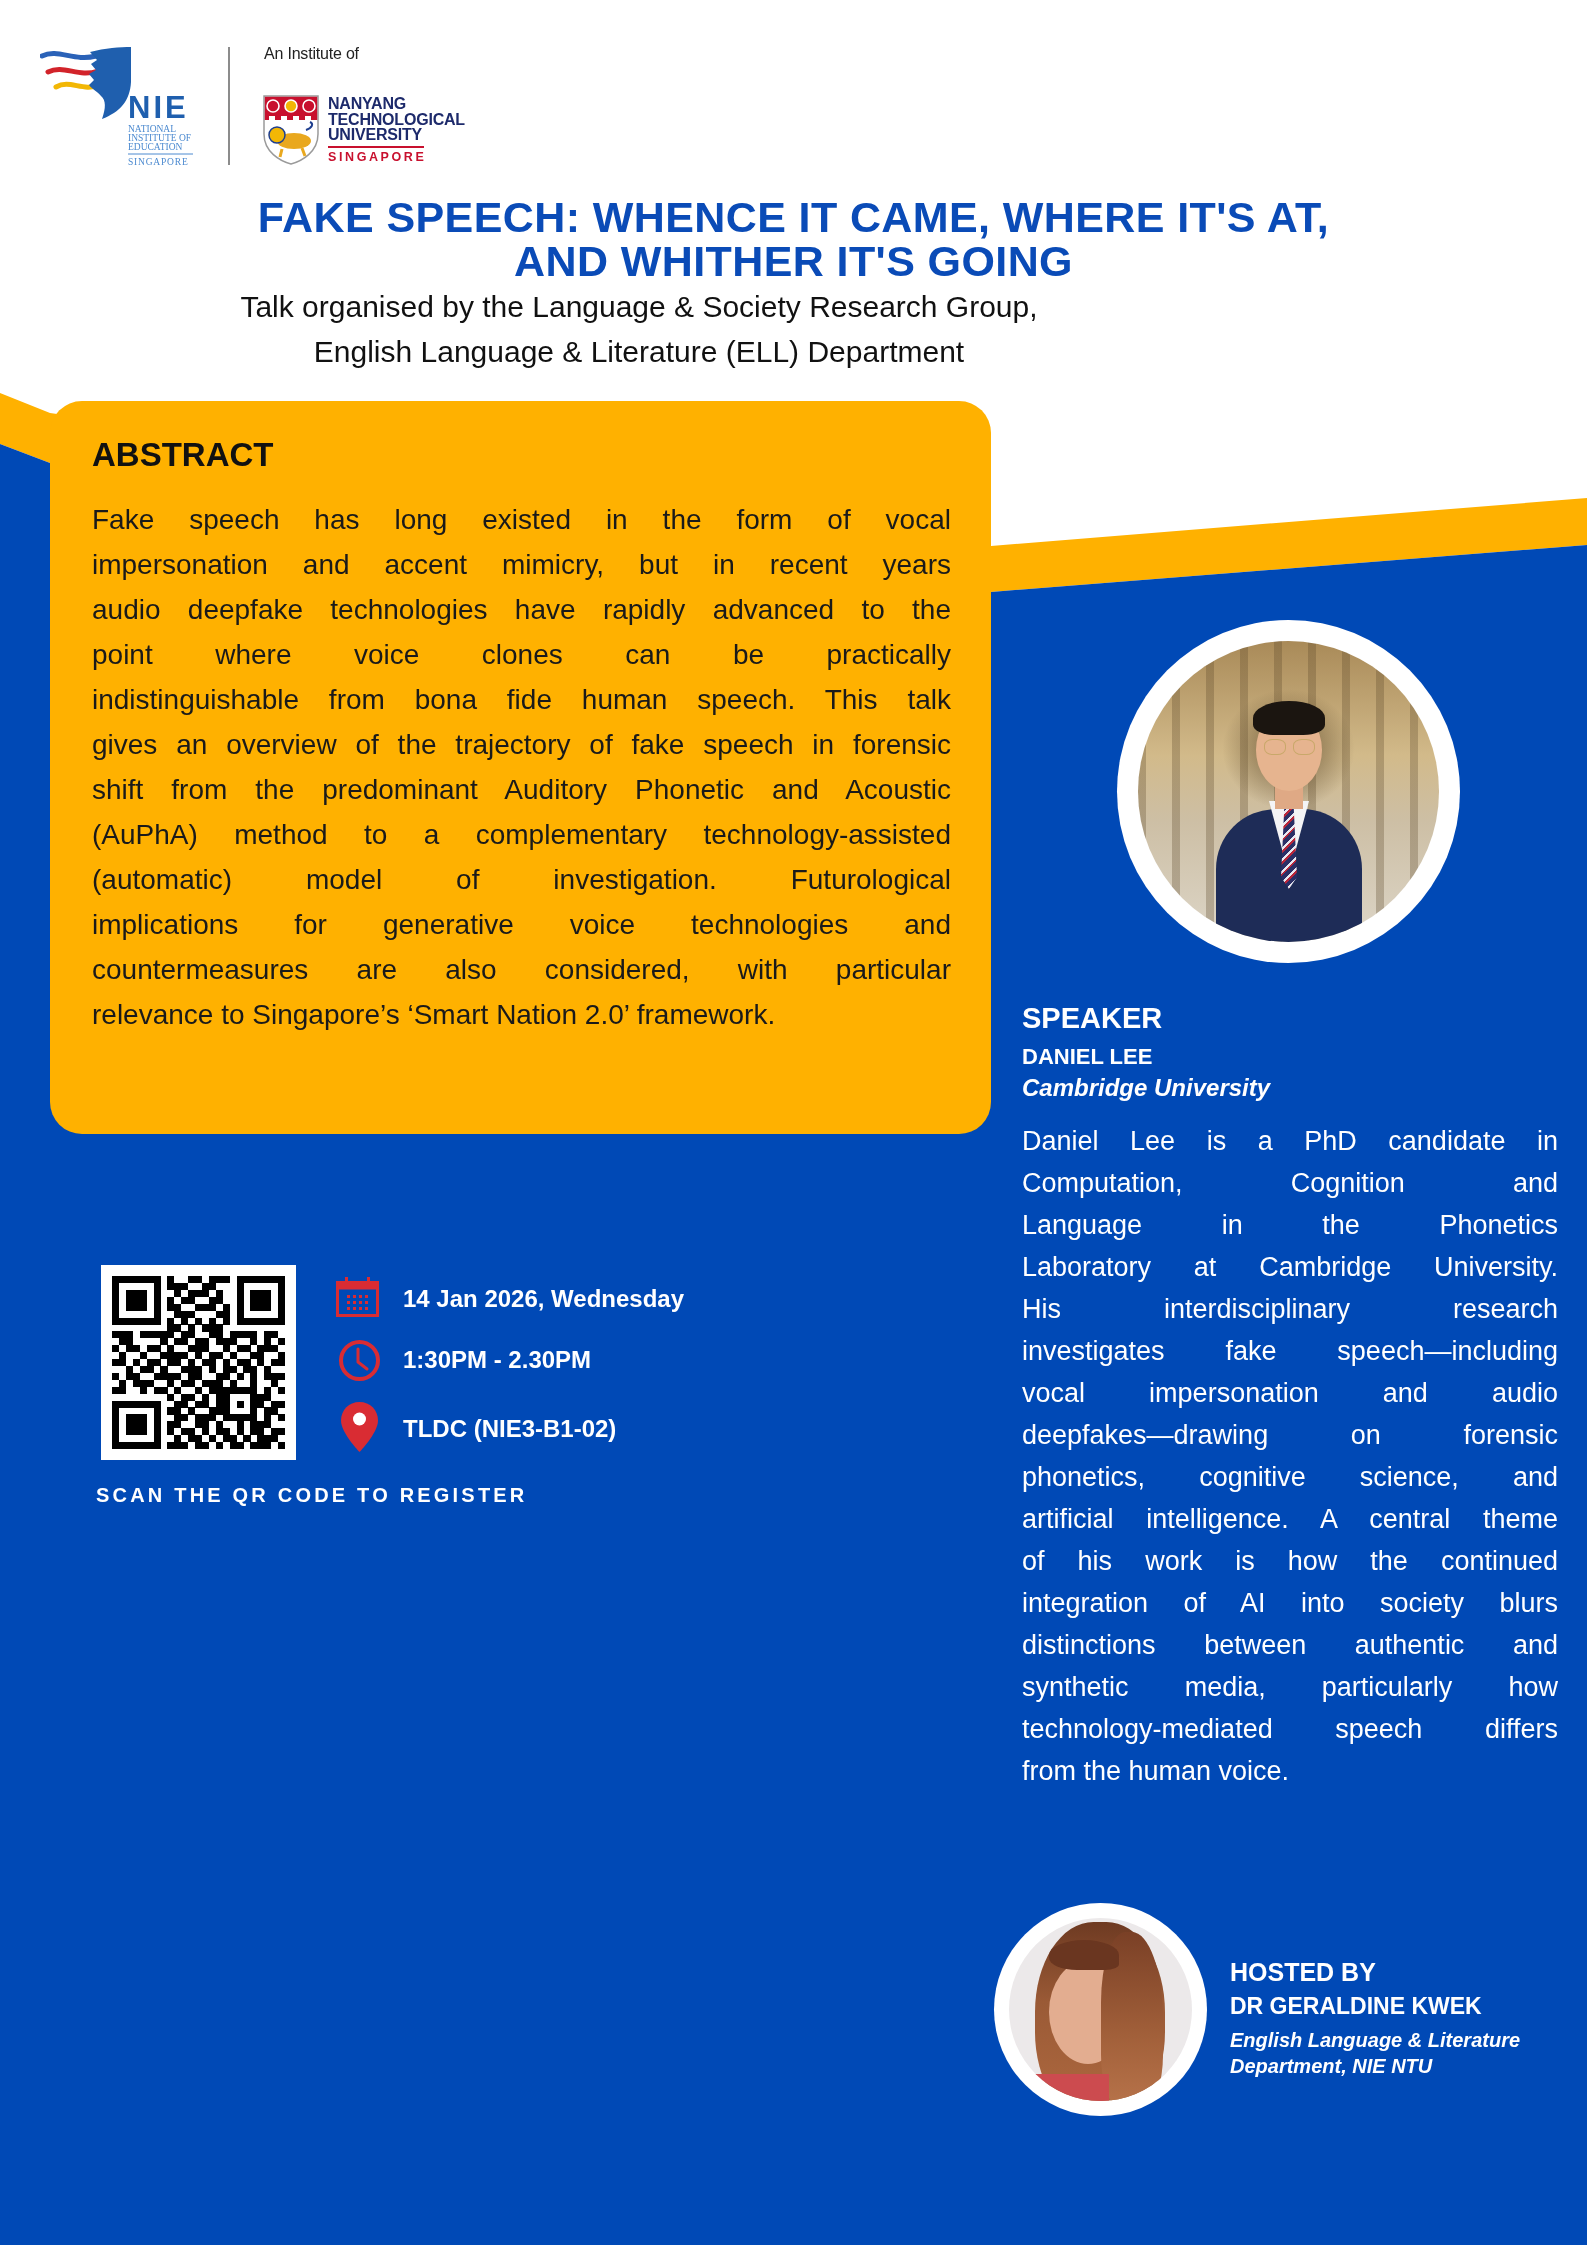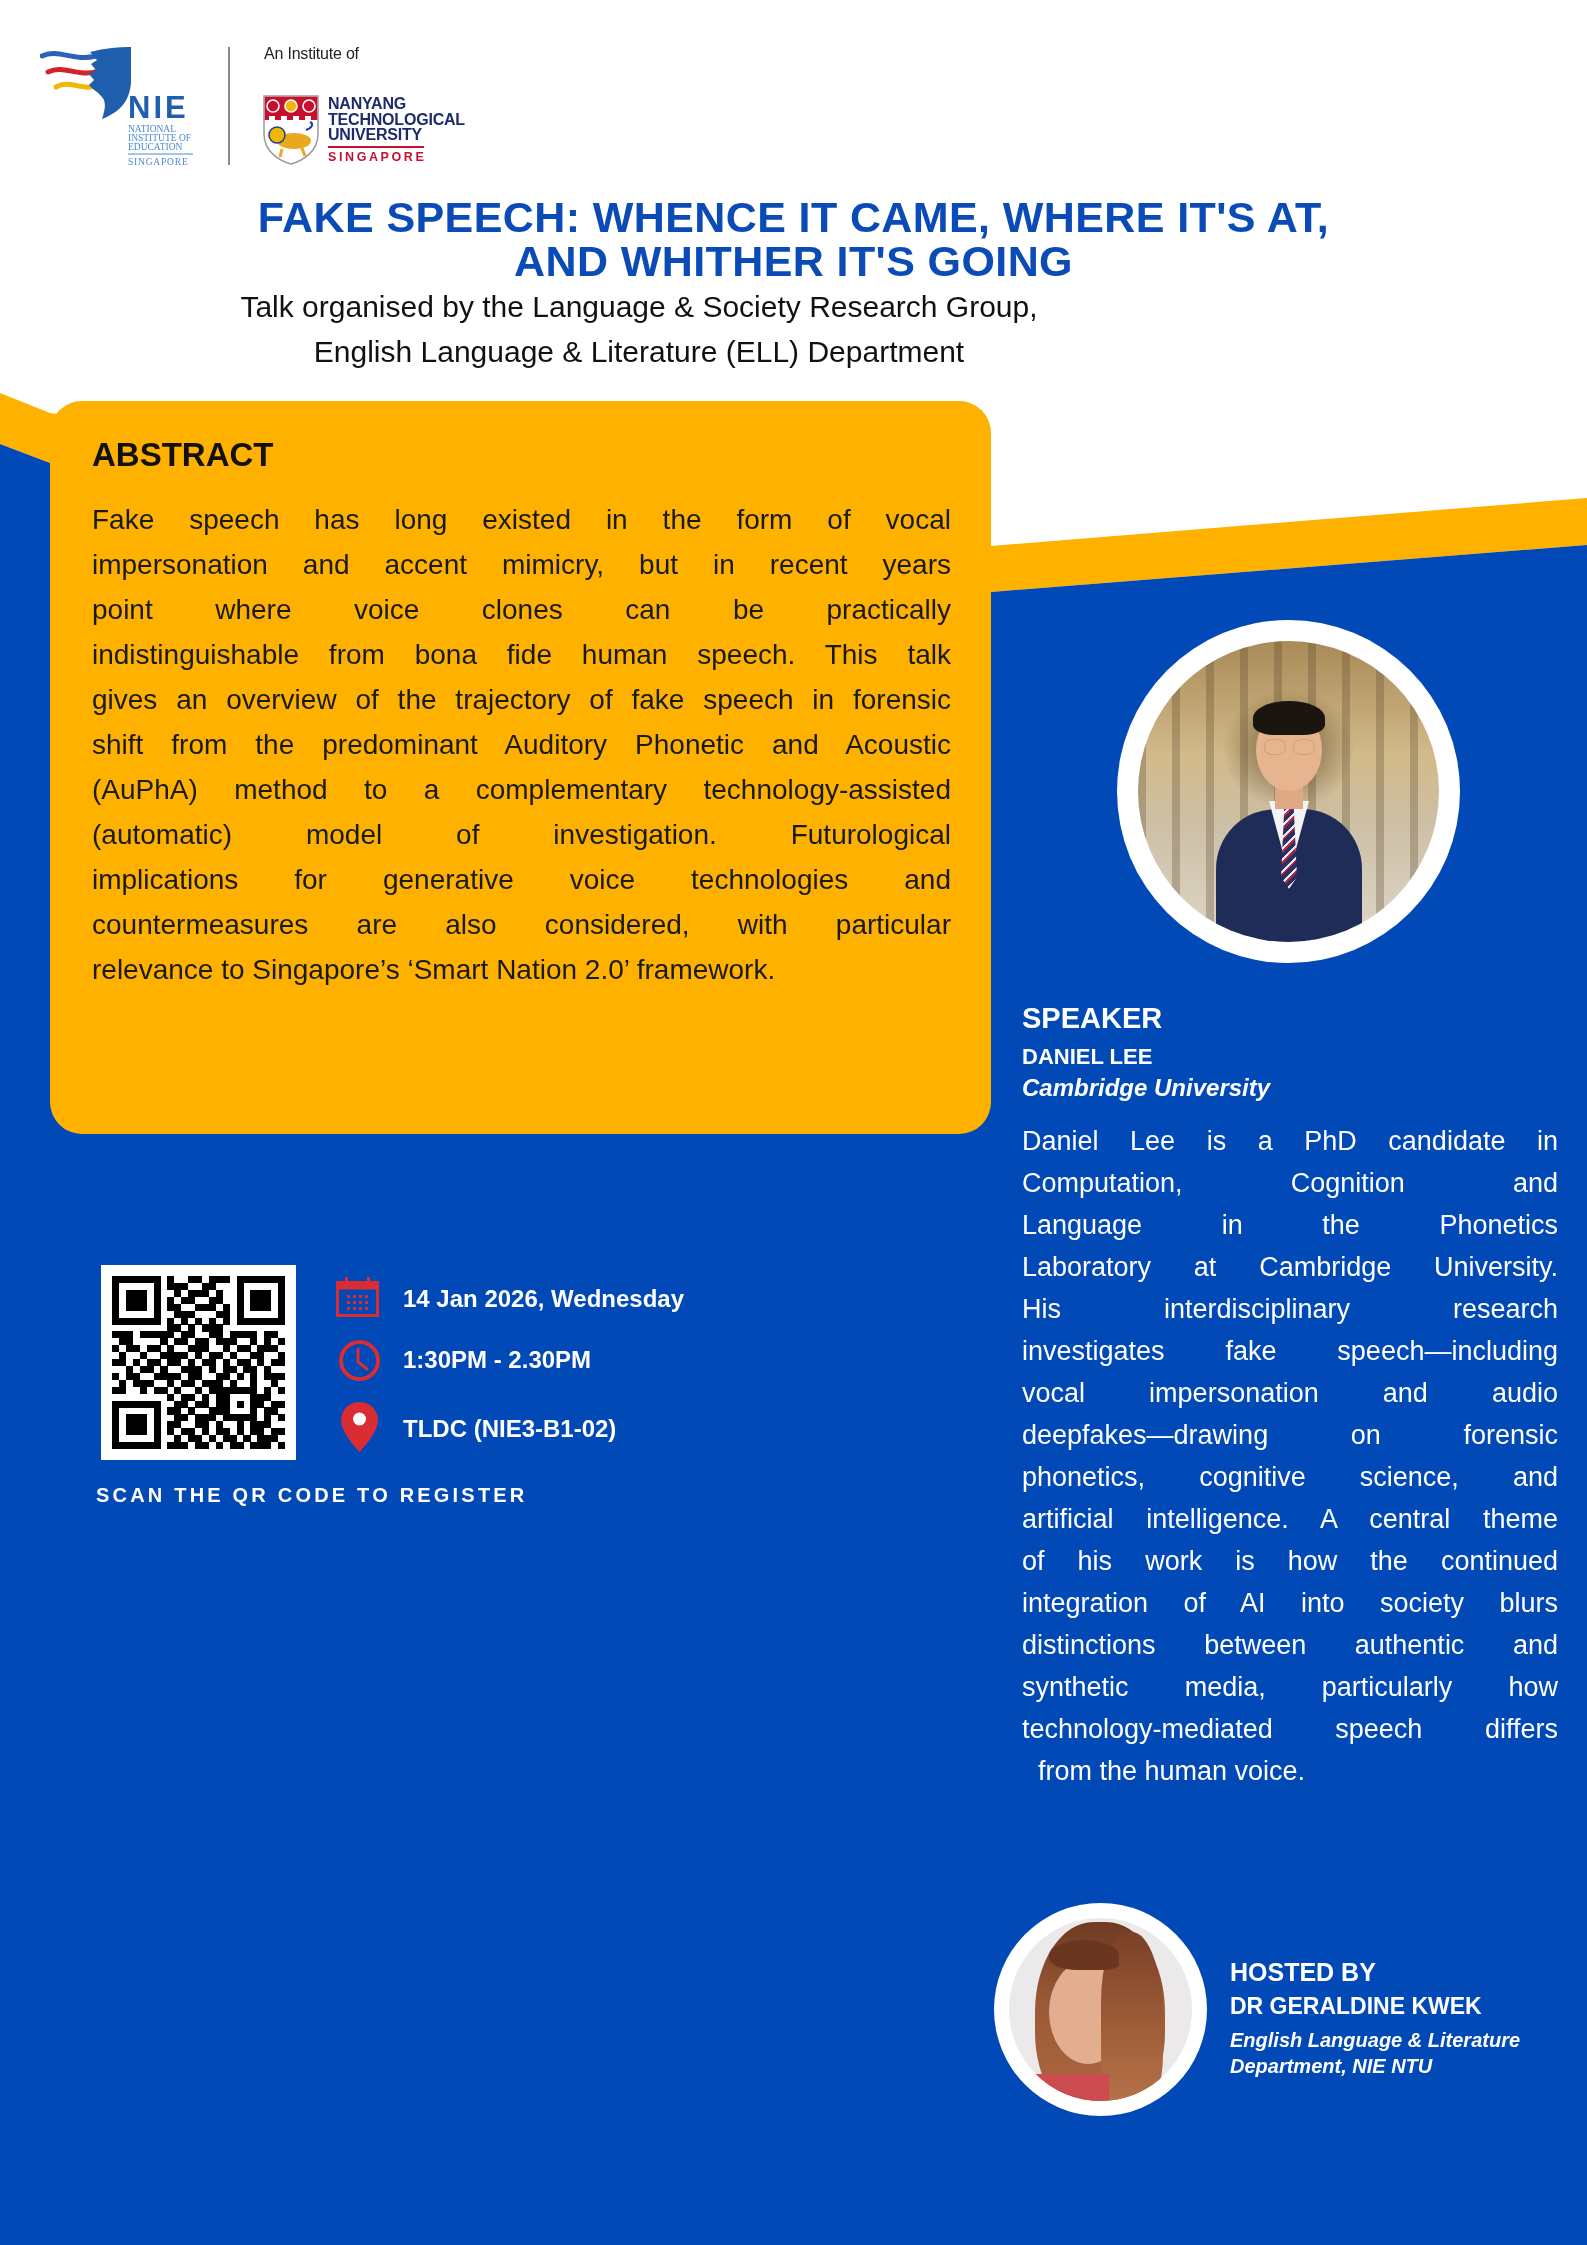--- a/index.html
+++ b/index.html
@@ -30,21 +30,21 @@
   .jl.last { text-align: left; text-align-last: left; }
 
   
   .circle-outer { background: #ffffff; border-radius: 50%; }
   .circle-photo { border-radius: 50%; overflow: hidden; }
   .speaker-heading { left: 1022px; top: 1000px; font-weight: bold; font-size: 29px; line-height: 36px; color: #fff; }
   .speaker-name { left: 1022px; top: 1042px; font-weight: bold; font-size: 22px; line-height: 30px; color: #fff; }
   .speaker-affil { left: 1022px; top: 1074px; font-weight: bold; font-style: italic; font-size: 24px; line-height: 28px; color: #fff; }
   .speaker-bio { left: 1022px; top: 1120px; width: 536px; color: #fff; font-size: 27px; }
   .bl { display: block; height: 42px; line-height: 42px; text-align: justify; text-align-last: justify; }
-  .bl.last { text-align: center; text-align-last: left; margin-left: 16px; }
+  .bl.last { text-align: center; text-align-last: left; }
 
   
   .qr-box { left: 101px; top: 1265px; width: 195px; height: 195px; background: #fff; }
   .event-text { left: 403px; font-weight: bold; font-size: 24px; line-height: 28px; color: #fff; white-space: nowrap; }
   .qr-caption { left: 96px; top: 1483px; font-weight: bold; font-size: 20px; line-height: 24px; letter-spacing: 3.2px; color: #fff; white-space: nowrap; }
 
   
   .host-heading { left: 1230px; top: 1958px; font-weight: bold; font-size: 25px; line-height: 28px; color: #fff; }
   .host-name { left: 1230px; top: 1993px; font-weight: bold; font-size: 23px; line-height: 26px; color: #fff; white-space: nowrap; }
   .host-affil { left: 1230px; top: 2027px; font-weight: bold; font-style: italic; font-size: 20px; line-height: 26px; color: #fff; white-space: nowrap; }
@@ -105,20 +105,21 @@
   <div class="abs subtitle">
     <span class="subtitle-line">Talk organised by the Language &amp; Society Research Group,</span>
     <span class="subtitle-line">English Language &amp; Literature (ELL) Department</span>
   </div>
 
   <div class="abs abstract-box"></div>
   <div class="abs abstract-heading">ABSTRACT</div>
   <div class="abs abstract-body">
     <span class="jl">Fake speech has long existed in the form of vocal</span>
     <span class="jl">impersonation and accent mimicry, but in recent years</span>
+    <span class="jl">audio deepfake technologies have rapidly advanced to the</span>
     <span class="jl">point where voice clones can be practically</span>
     <span class="jl">indistinguishable from bona fide human speech. This talk</span>
     <span class="jl">gives an overview of the trajectory of fake speech in forensic</span>
     <span class="jl">shift from the predominant Auditory Phonetic and Acoustic</span>
     <span class="jl">(AuPhA) method to a complementary technology-assisted</span>
     <span class="jl">(automatic) model of investigation. Futurological</span>
     <span class="jl">implications for generative voice technologies and</span>
     <span class="jl">countermeasures are also considered, with particular</span>
     <span class="jl last">relevance to Singapore’s ‘Smart Nation 2.0’ framework.</span>
   </div>

